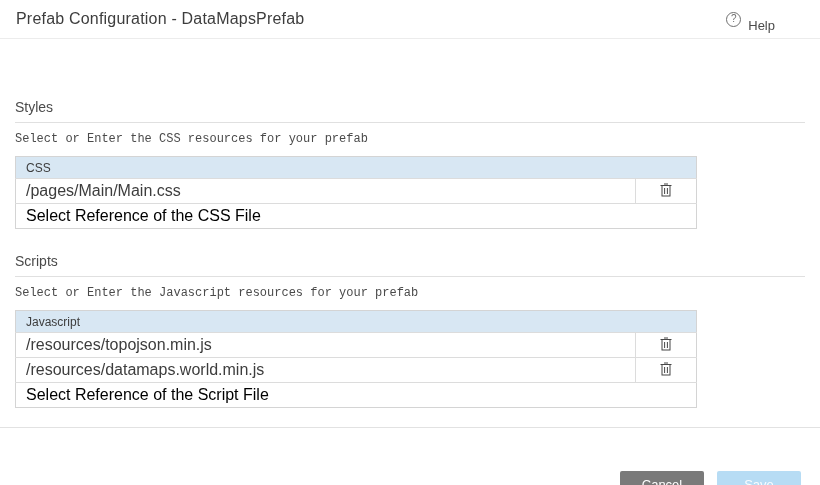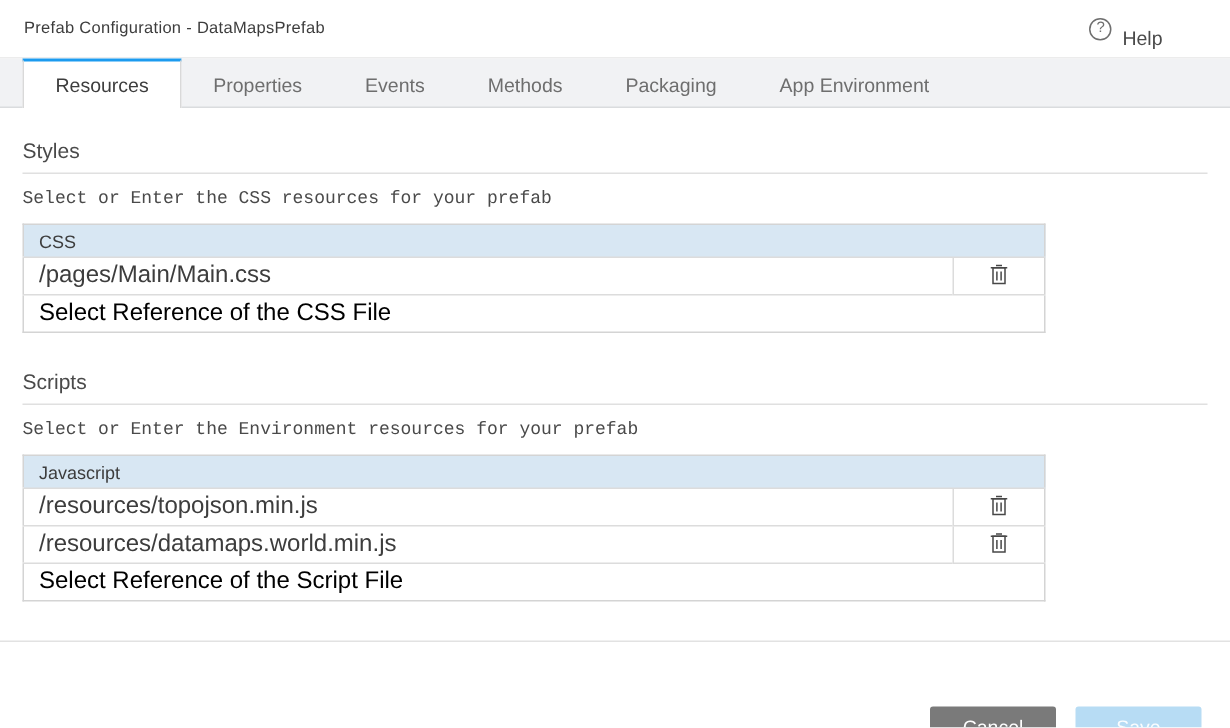--- a/index.html
+++ b/index.html
@@ -17,21 +17,21 @@
   }
 
   
   .header {
     height:39px;
     display:flex; align-items:center; justify-content:space-between;
     padding:0 45px 0 16px;
     background:#fff;
     border-bottom:1px solid #ececec;
   }
-  .page-title { font-size:11px; font-weight:400; color:#3d3d3d; letter-spacing:.2px; }
+  .page-title { font-size:16px; font-weight:400; color:#3d3d3d; letter-spacing:.2px; }
   .help { display:flex; align-items:center; gap:7px; cursor:pointer; }
   .help-icon {
     width:15px; height:15px; border:1px solid #6f6f6f; border-radius:50%;
     display:inline-flex; align-items:center; justify-content:center;
     font-size:10px; color:#6f6f6f; line-height:1;
   }
   .help-label { font-size:13px; color:#4a4a4a;margin-top:13px; }
 
   
   .tabs {
@@ -51,21 +51,21 @@
   .tab.active {
     background:#fff;
     color:#3d3d3d;
     border-top:2px solid #1c9bef;
     border-left:1px solid #d9d9d9;
     border-right:1px solid #d9d9d9;
     margin-bottom:-1px;
   }
 
   
-  .content { padding:20px 15px 0 15px; }
+  .content { padding:20px 15px 0 15px;margin-top:40px; }
   .section { margin-bottom:24px; }
   .section-title {
     font-size:14px; font-weight:400; color:#4a4a4a;
     padding-bottom:7px;
     border-bottom:1px solid #e0e0e0;
   }
   .section-desc {
     font-size:12px; color:#4a4a4a;
     margin:9px 0 10px 0;
     font-family:Liberation Mono, monospace;
@@ -128,28 +128,20 @@
 <div class="app">
 
   <div class="header">
     <div class="page-title">Prefab Configuration - DataMapsPrefab</div>
     <div class="help">
       <span class="help-icon">?</span>
       <span class="help-label">Help</span>
     </div>
   </div>
 
-  <div class="tabs">
-    <div class="tab active">Resources</div>
-    <div class="tab">Properties</div>
-    <div class="tab">Events</div>
-    <div class="tab">Methods</div>
-    <div class="tab">Packaging</div>
-    <div class="tab">App Environment</div>
-  </div>
 
   <div class="content">
 
     <div class="section">
       <div class="section-title">Styles</div>
       <div class="section-desc">Select or Enter the CSS resources for your prefab</div>
       <table class="res-table">
         <thead>
           <tr>
             <th>CSS</th>
@@ -173,21 +165,21 @@
           </tr>
           <tr class="placeholder-row">
             <td colspan="2">Select Reference of the CSS File</td>
           </tr>
         </tbody>
       </table>
     </div>
 
     <div class="section">
       <div class="section-title">Scripts</div>
-      <div class="section-desc">Select or Enter the Environment resources for your prefab</div>
+      <div class="section-desc">Select or Enter the Javascript resources for your prefab</div>
       <table class="res-table">
         <thead>
           <tr>
             <th>Javascript</th>
             <th class="action-col"></th>
           </tr>
         </thead>
         <tbody>
           <tr>
             <td>/resources/topojson.min.js</td>

